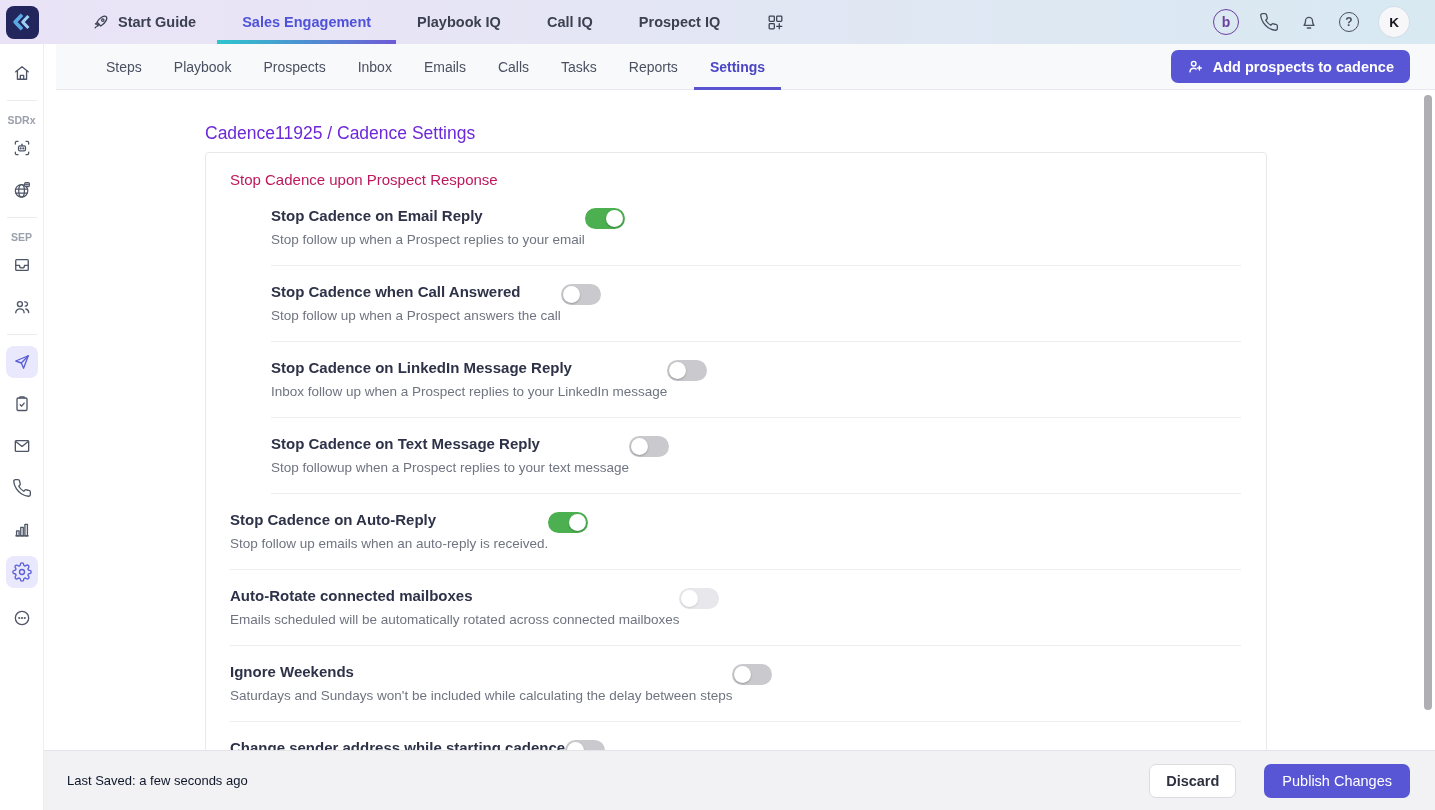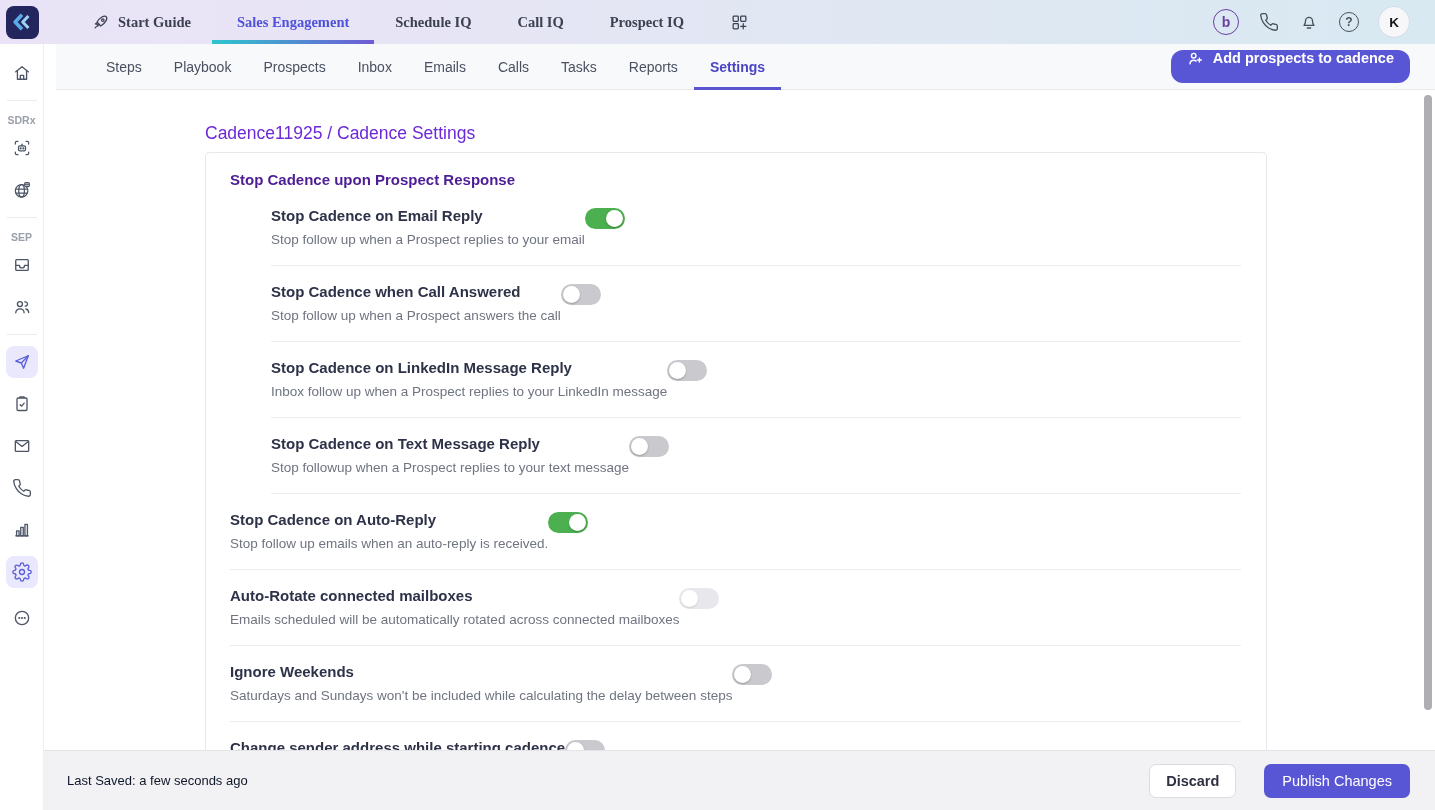--- a/index.html
+++ b/index.html
@@ -7,21 +7,21 @@
     font-family:"Liberation Sans", sans-serif; background:#fff; }
   body { position:relative; }
 
   
   .topnav { position:absolute; top:0; left:0; right:0; height:44px;
     background:linear-gradient(90deg,#eae3f7 0%,#e7e5f5 30%,#e0e7f3 60%,#d8e9f2 100%);
     display:flex; align-items:center; z-index:30; }
   .logo-box { width:44px; height:44px; display:flex; align-items:center; justify-content:center; }
   .logo { width:33px; height:33px; border-radius:8px; background:#23265c;
     display:flex; align-items:center; justify-content:center; }
-  .nav-items { display:flex; align-items:center; height:100%; margin-left:24px;font-family:Liberation Serif, serif; }
+  .nav-items { display:flex; align-items:center; height:100%; margin-left:24px; }
   .nav-item { height:100%; display:flex; align-items:center; gap:8px; padding:0 23px;
     font-size:14.5px; font-weight:600; color:#3c4152; cursor:pointer; position:relative; }
   .nav-item .nicon { display:flex; color:#3c4152; }
   .nav-item.active { color:#4f52d8; }
   .nav-item.active::after { content:""; position:absolute; left:-2px; right:-2px; bottom:0;
     height:4px; background:linear-gradient(90deg,#2ec5cd,#6f5ad6); }
   .nav-right { margin-left:auto; display:flex; align-items:center; gap:20px; padding-right:26px; }
   .bcircle { width:26px; height:26px; border-radius:50%; border:1.6px solid #6b3fa0;
     color:#6b3fa0; font-weight:700; font-size:14px; display:flex; align-items:center;
     justify-content:center; cursor:pointer; }
@@ -46,31 +46,31 @@
   .side-spacer { height:4px; }
 
   
   .tabbar { position:absolute; top:44px; left:56px; right:0; height:46px; background:#f8f9fb;
     border-bottom:1px solid #e8e9ec; display:flex; align-items:center; padding-left:34px; z-index:20; }
   .tab { height:100%; display:flex; align-items:center; padding:0 16px; font-size:14px;
     font-weight:500; color:#4a5060; cursor:pointer; position:relative; }
   .tab.active { color:#4b45c6; font-weight:700; }
   .tab.active::after { content:""; position:absolute; left:0; right:0; bottom:-1px; height:3px;
     background:#5a54d0; }
-  .add-btn { position:absolute; right:25px; top:6px; height:33px; display:flex; align-items:flex-start;
-    gap:9px; padding:0 16px; background:#5956d6; color:#fff; border:none; border-radius:12px;
+  .add-btn { position:absolute; right:25px; top:6px; height:33px; display:flex; align-items:center;
+    gap:9px; padding:0 16px; background:#5956d6; color:#fff; border:none; border-radius:7px;
     font-size:14.5px; font-weight:700; font-family:inherit; cursor:pointer; }
 
   
   .content { position:absolute; top:90px; left:44px; right:0; bottom:60px; background:#fff;
     overflow:hidden; }
   .page-title { margin:33px 0 0 161px; font-size:17.5px; font-weight:400; color:#6d28d9; }
   .card { margin:8px 0 0 161px; width:1062px; background:#fff; border:1px solid #e7e8eb;
     border-radius:4px; }
-  .section-header { padding:18px 24px 1px; font-size:15px; font-weight:700; color:#4c1d95;
+  .section-header { padding:18px 24px 1px; font-size:15px; font-weight:400; color:#be185d;
     line-height:18px; }
   .row { display:flex; align-items:flex-start;
     padding:17px 25px 18px 24px; position:relative; }
   .row::after { content:""; position:absolute; left:24px; right:25px; bottom:0; height:1px;
     background:#ededf0; }
   .row.indent { padding-left:65px; }
   .row.indent::after { left:65px; }
   .row.last::after { display:none; }
   .row-title { font-size:15px; line-height:18px; font-weight:600; color:#2e3248; }
   .row-desc { font-size:13.5px; line-height:16px; color:#6f7480; margin-top:7px; }
@@ -124,21 +124,21 @@
           <path d="m8.2 12.4-2.6 1.4 2.2.7.7 2.2 1.4-2.6"></path>
           <path d="m5.2 18.8 1.6-1.6"></path>
         </svg>
       </span>
       <span>Start Guide</span>
     </div>
     <div class="nav-item active">
       <span>Sales Engagement</span>
     </div>
     <div class="nav-item">
-      <span>Schedule IQ</span>
+      <span>Playbook IQ</span>
     </div>
     <div class="nav-item">
       <span>Call IQ</span>
     </div>
     <div class="nav-item">
       <span>Prospect IQ</span>
     </div>
     <div class="nav-item">
       <span class="nicon">
         <svg width="19" height="19" viewBox="0 0 24 24" fill="none" stroke="currentColor" stroke-width="1.6" stroke-linecap="round" stroke-linejoin="round">

